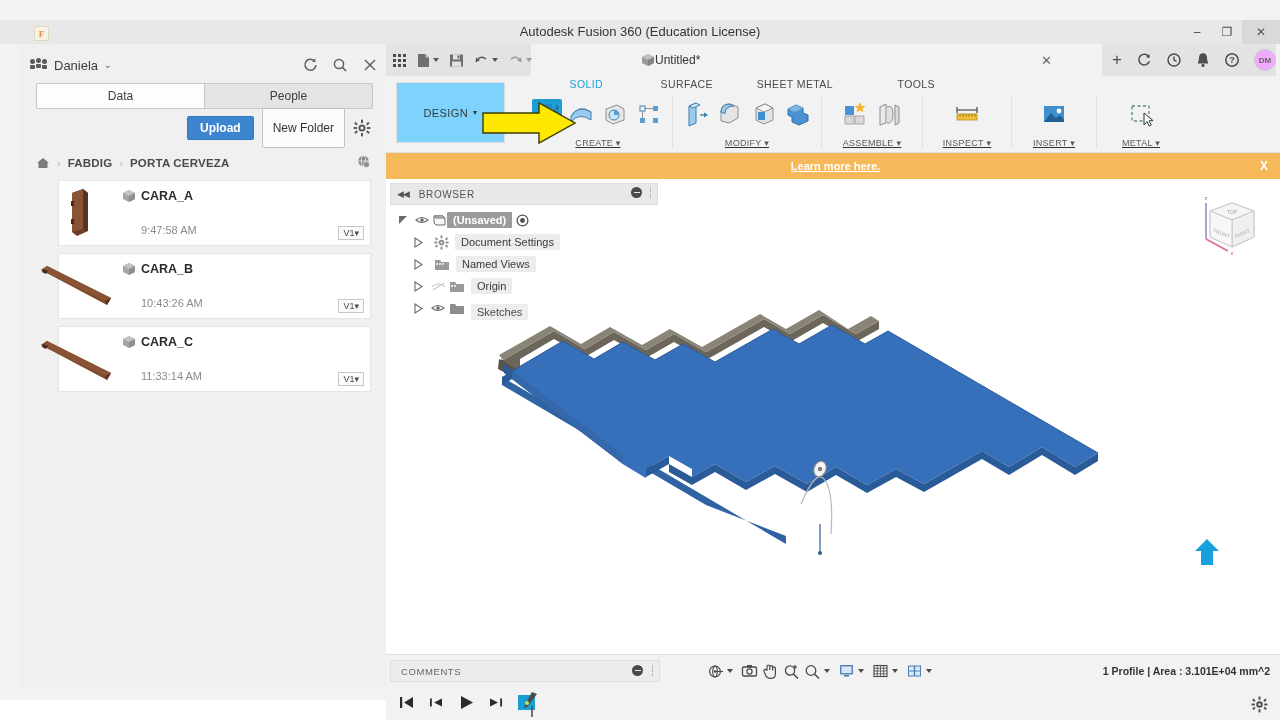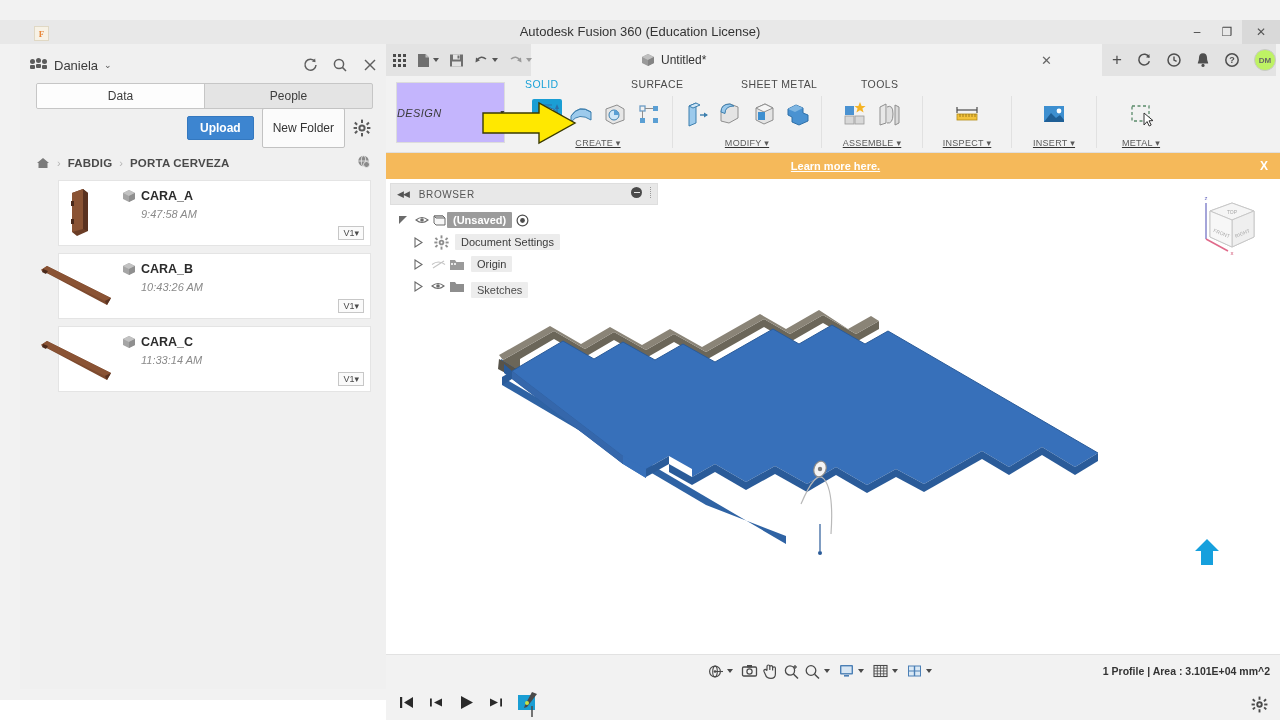--- a/index.html
+++ b/index.html
@@ -39,42 +39,42 @@
   .btn-newfolder{background:#fbfbfb;color:#333;font-size:12px;padding:12px 10px;border-radius:2px;border:1px solid #c2c2c2;}
   .gear-btn{width:18px;height:18px;}
   .breadcrumb{position:absolute;left:16px;top:108px;width:335px;height:22px;display:flex;align-items:center;gap:7px;font-size:11.5px;}
   .bc-sep{color:#b4b4b4;font-size:11px;}
   .bc-item{color:#4a4a4a;font-weight:bold;letter-spacing:.2px;}
   .bc-globe{position:absolute;right:0;top:2px;}
   .file-list{position:absolute;left:38px;top:136px;width:313px;}
   .file-card{position:relative;height:64px;background:#fff;border:1px solid #e4e4e4;margin-bottom:7px;}
   .thumb{position:absolute;left:-22px;top:4px;width:80px;height:56px;}
   .fc-title{position:absolute;left:82px;top:8px;font-size:12.5px;font-weight:bold;color:#2b2b2b;}
-  .fc-time{position:absolute;left:82px;top:27px;font-size:11px;color:#8a8a8a;font-style:italic;}
+  .fc-time{position:absolute;left:82px;top:43px;font-size:11px;color:#8a8a8a;}
   .fc-cube{position:absolute;left:63px;top:8px;}
   .ver{position:absolute;right:6px;bottom:5px;border:1px solid #c7c7c7;background:#fafafa;
     font-size:9px;color:#4b4b4b;padding:1px 4px;line-height:10px;}
 
   
   .mainarea{position:absolute;left:386px;top:44px;width:894px;height:645px;background:#f2f2f2;}
 
   .qat{position:absolute;left:0;top:0;width:894px;height:32px;background:#e3e3e3;}
   .qat-left{position:absolute;left:6px;top:0;height:32px;display:flex;align-items:center;gap:10px;}
   .qat-tabwrap{position:absolute;left:145px;top:0;height:32px;background:#f2f2f2;width:749px;}
-  .doc-tab{position:absolute;left:255px;top:0;height:32px;display:flex;align-items:center;gap:6px;font-size:12px;color:#333;}
+  .doc-tab{position:absolute;left:255px;top:0;height:32px;display:flex;align-items:center;font-size:12px;color:#333;}
   .tab-close{position:absolute;left:655px;top:0;height:32px;display:flex;align-items:center;color:#666;font-size:13px;}
   .qat-right{position:absolute;right:4px;top:0;height:32px;display:flex;align-items:center;gap:14px;background:#e3e3e3;padding-left:10px;}
-  .avatar{width:20px;height:20px;border-radius:50%;background:#bef264;border:1px solid #c9c9c9;
+  .avatar{width:20px;height:20px;border-radius:50%;background:#f0abfc;border:1px solid #c9c9c9;
     font-size:8px;color:#666;display:flex;align-items:center;justify-content:center;font-weight:bold;}
 
   .ribbon{position:absolute;left:0;top:32px;width:894px;height:76px;background:#f2f2f2;border-bottom:1px solid #e0e0e0;}
-  .design-box{position:absolute;left:10px;top:6px;width:107px;height:59px;border:1px solid #dcdcdc;background:#c4b5fd;
-    display:flex;align-items:center;justify-content:space-between;font-size:11px;color:#3a3a3a;letter-spacing:.4px;font-style:italic;}
+  .design-box{position:absolute;left:10px;top:6px;width:107px;height:59px;border:1px solid #dcdcdc;background:#7dd3fc;
+    display:flex;align-items:center;justify-content:center;font-size:11px;color:#3a3a3a;letter-spacing:.4px;}
   .ws-tabs{position:absolute;left:125px;top:2px;display:flex;gap:0;}
-  .ws-tab{font-size:10.5px;color:#4a4a4a;letter-spacing:.4px;text-align:left;padding:0 14px;}
+  .ws-tab{font-size:10.5px;color:#4a4a4a;letter-spacing:.4px;text-align:right;padding:0 14px;}
   .ws-tab.active{color:#1aa2d8;}
   .panels{position:absolute;left:138px;top:20px;display:flex;align-items:flex-start;text-decoration:underline;}
   .panel{display:flex;flex-direction:column;align-items:center;border-right:1px solid #e1e1e1;padding:0 6px;height:52px;justify-content:space-between;}
   .panel:last-child{border-right:none;}
   .panel-icons{display:flex;align-items:center;gap:4px;height:36px;}
   .panel-lbl{font-size:9px;color:#5a5a5a;letter-spacing:.3px;white-space:nowrap;}
   .ricon{width:30px;height:30px;position:relative;display:block;}
   .ricon.sel{background:#1a9ed4;border-radius:2px;}
 
   .banner{position:absolute;left:0;top:109px;width:894px;height:26px;background:#f5b95a;
@@ -660,20 +660,36 @@
                     <rect x="1.6" y="2.6" width="2" height="3" transform="rotate(-45 2.6 4.1)"></rect>
                     <rect x="12.4" y="10.4" width="2" height="3" transform="rotate(-45 13.4 11.9)"></rect>
                     <rect x="12.4" y="2.6" width="2" height="3" transform="rotate(45 13.4 4.1)"></rect>
                     <rect x="1.6" y="10.4" width="2" height="3" transform="rotate(45 2.6 11.9)"></rect>
                   </g>
                 </svg>
             </span>
             <span class="tlabel" style="margin-left:6px;">Document Settings</span>
           </div>
 
+          <div class="tnode">
+            <span class="tri" style="margin-left:24px;">
+              <svg width="9" height="11" viewBox="0 0 9 11">
+                  <path d="M1 1 L8 5.5 L1 10 Z" fill="none" stroke="#6b6b6b" stroke-width="1.1"></path>
+                </svg>
+            </span>
+            <span style="margin-left:8px;">
+              <svg width="16" height="13" viewBox="0 0 16 13">
+                  <path d="M1 2 L6 2 L7.4 4 L15 4 L15 12 L1 12 Z" fill="#9a9a9a"></path>
+                  <rect x="2" y="5" width="2" height="2" fill="#e8e8e8"></rect>
+                  <rect x="5" y="5" width="2" height="2" fill="#e8e8e8"></rect>
+                  <rect x="8" y="5" width="2" height="2" fill="#e8e8e8"></rect>
+                </svg>
+            </span>
+            <span class="tlabel" style="margin-left:6px;">Named Views</span>
+          </div>
 
           <div class="tnode">
             <span class="tri" style="margin-left:24px;">
               <svg width="9" height="11" viewBox="0 0 9 11">
                   <path d="M1 1 L8 5.5 L1 10 Z" fill="none" stroke="#6b6b6b" stroke-width="1.1"></path>
                 </svg>
             </span>
             <span class="eye" style="margin-left:4px;">
               <svg width="15" height="11" viewBox="0 0 15 11">
                   <path d="M1 5.5 Q7.5 0.5 14 5.5" fill="none" stroke="#c4c4c4" stroke-width="1.1"></path>
@@ -725,20 +741,27 @@
           <line x1="10" y1="50" x2="10" y2="14" stroke="#8f8fd0" stroke-width="1.6"></line>
           <text x="10" y="11" font-size="6" fill="#6a6ac0" text-anchor="middle" font-family="Liberation Sans">z</text>
           <line x1="10" y1="50" x2="32" y2="62" stroke="#e06a8a" stroke-width="1.6"></line>
           <text x="36" y="66" font-size="6" fill="#d05070" text-anchor="middle" font-family="Liberation Sans">x</text>
         </svg>
       </div>
 
     </div>
 
     <div class="statusbar">
+      <div class="comments">
+        <span>COMMENTS</span>
+        <span class="br-dot" style="top:4px;right:16px;">
+            <i style="background:#ececec"></i>
+          </span>
+        <span class="br-grip" style="top:4px;right:5px;"></span>
+      </div>
 
       <div class="navbar">
         <span class="nav-ic">
           <svg width="17" height="17" viewBox="0 0 17 17">
               <circle cx="8" cy="8.5" r="5.4" fill="none" stroke="#4a4a4a" stroke-width="1.2"></circle>
               <ellipse cx="8" cy="8.5" rx="2.3" ry="5.4" fill="none" stroke="#4a4a4a" stroke-width="1.1"></ellipse>
               <line x1="8" y1="8.5" x2="16" y2="8.5" stroke="#4a4a4a" stroke-width="1.1"></line>
               <circle cx="8" cy="8.5" r="1.3" fill="#4a4a4a"></circle>
             </svg>
         </span>

